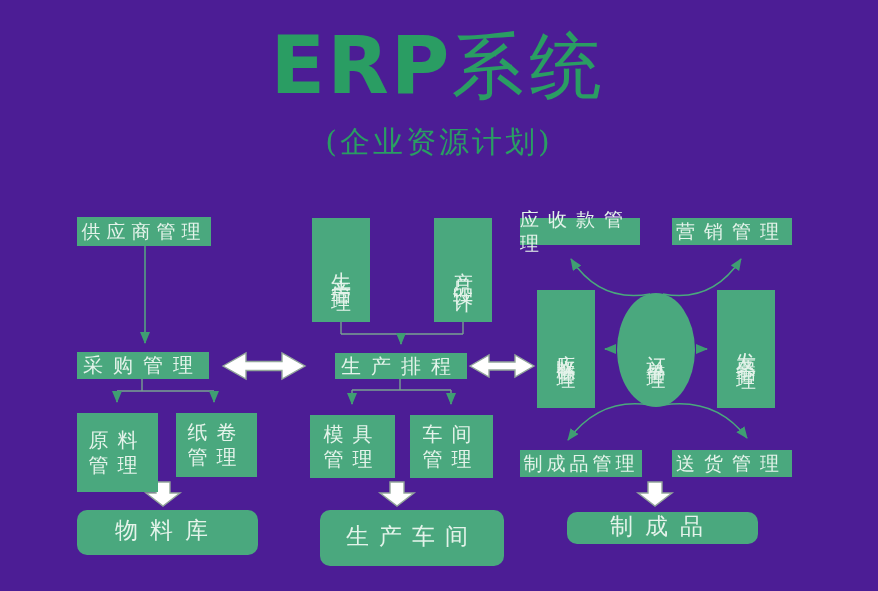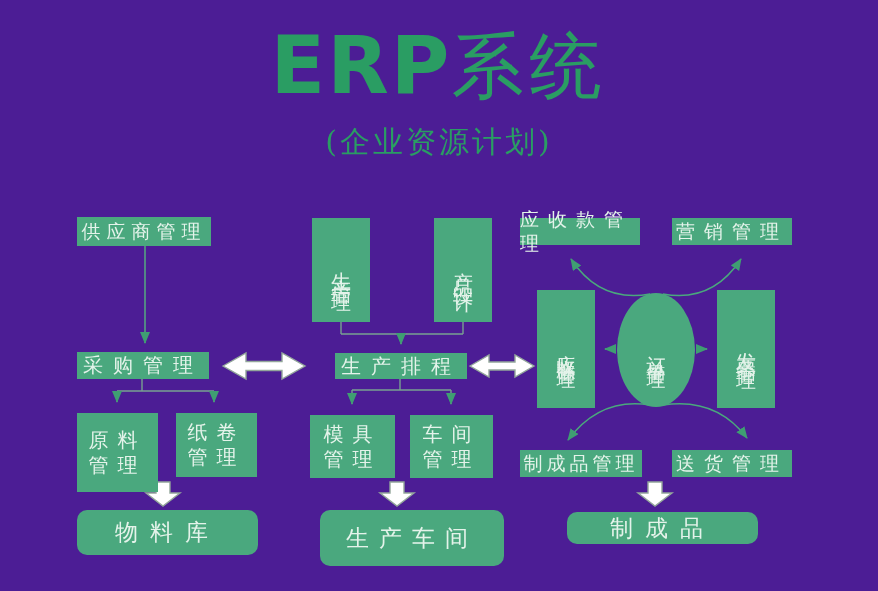--- a/index.html
+++ b/index.html
@@ -12,21 +12,21 @@
   .title .latin{font-family:"DejaVu Sans","Liberation Sans",sans-serif;font-weight:bold;font-size:80px;letter-spacing:2px;vertical-align:middle;}
   .title .cjk{font-family:"DejaVu Serif","Liberation Serif",serif;font-size:72px;letter-spacing:6px;vertical-align:middle;}
   .subtitle{margin-top:16px;font-size:30px;letter-spacing:3px;}
   svg.layer{position:absolute;left:0;top:0;z-index:1;}
   .box{
     position:absolute;z-index:2;background:#4aa87e;color:#e4f3ea;
     display:flex;align-items:center;justify-content:center;
     font-size:19px;line-height:1.25;text-align:left;box-sizing:border-box;
   }
   .v{writing-mode:vertical-rl;text-orientation:upright;}
-  .round{border-radius:10px;font-size:23px;letter-spacing:12px;}
+  .round{border-radius:10px;font-size:23px;letter-spacing:12px;font-family:Liberation Mono, monospace;}
   .ellipse{border-radius:50%;}
   
   #n-supplier{left:77px;top:217px;width:134px;height:29px;letter-spacing:6px;}
   #n-purchasing{left:77px;top:352px;width:132px;height:27px;font-size:20px;letter-spacing:10px;}
   #n-raw{left:77px;top:413px;width:81px;height:79px;font-size:20px;letter-spacing:9px;}
   #n-paper{left:176px;top:413px;width:81px;height:64px;font-size:20px;letter-spacing:9px;}
   #n-matwh{left:77px;top:510px;width:181px;height:45px;}
   #n-prodmgmt{left:312px;top:218px;width:58px;height:104px;font-size:20px;letter-spacing:7px;}
   #n-design{left:434px;top:218px;width:58px;height:104px;font-size:20px;letter-spacing:7px;}
   #n-sched{left:335px;top:353px;width:132px;height:26px;font-size:20px;letter-spacing:10px;}

